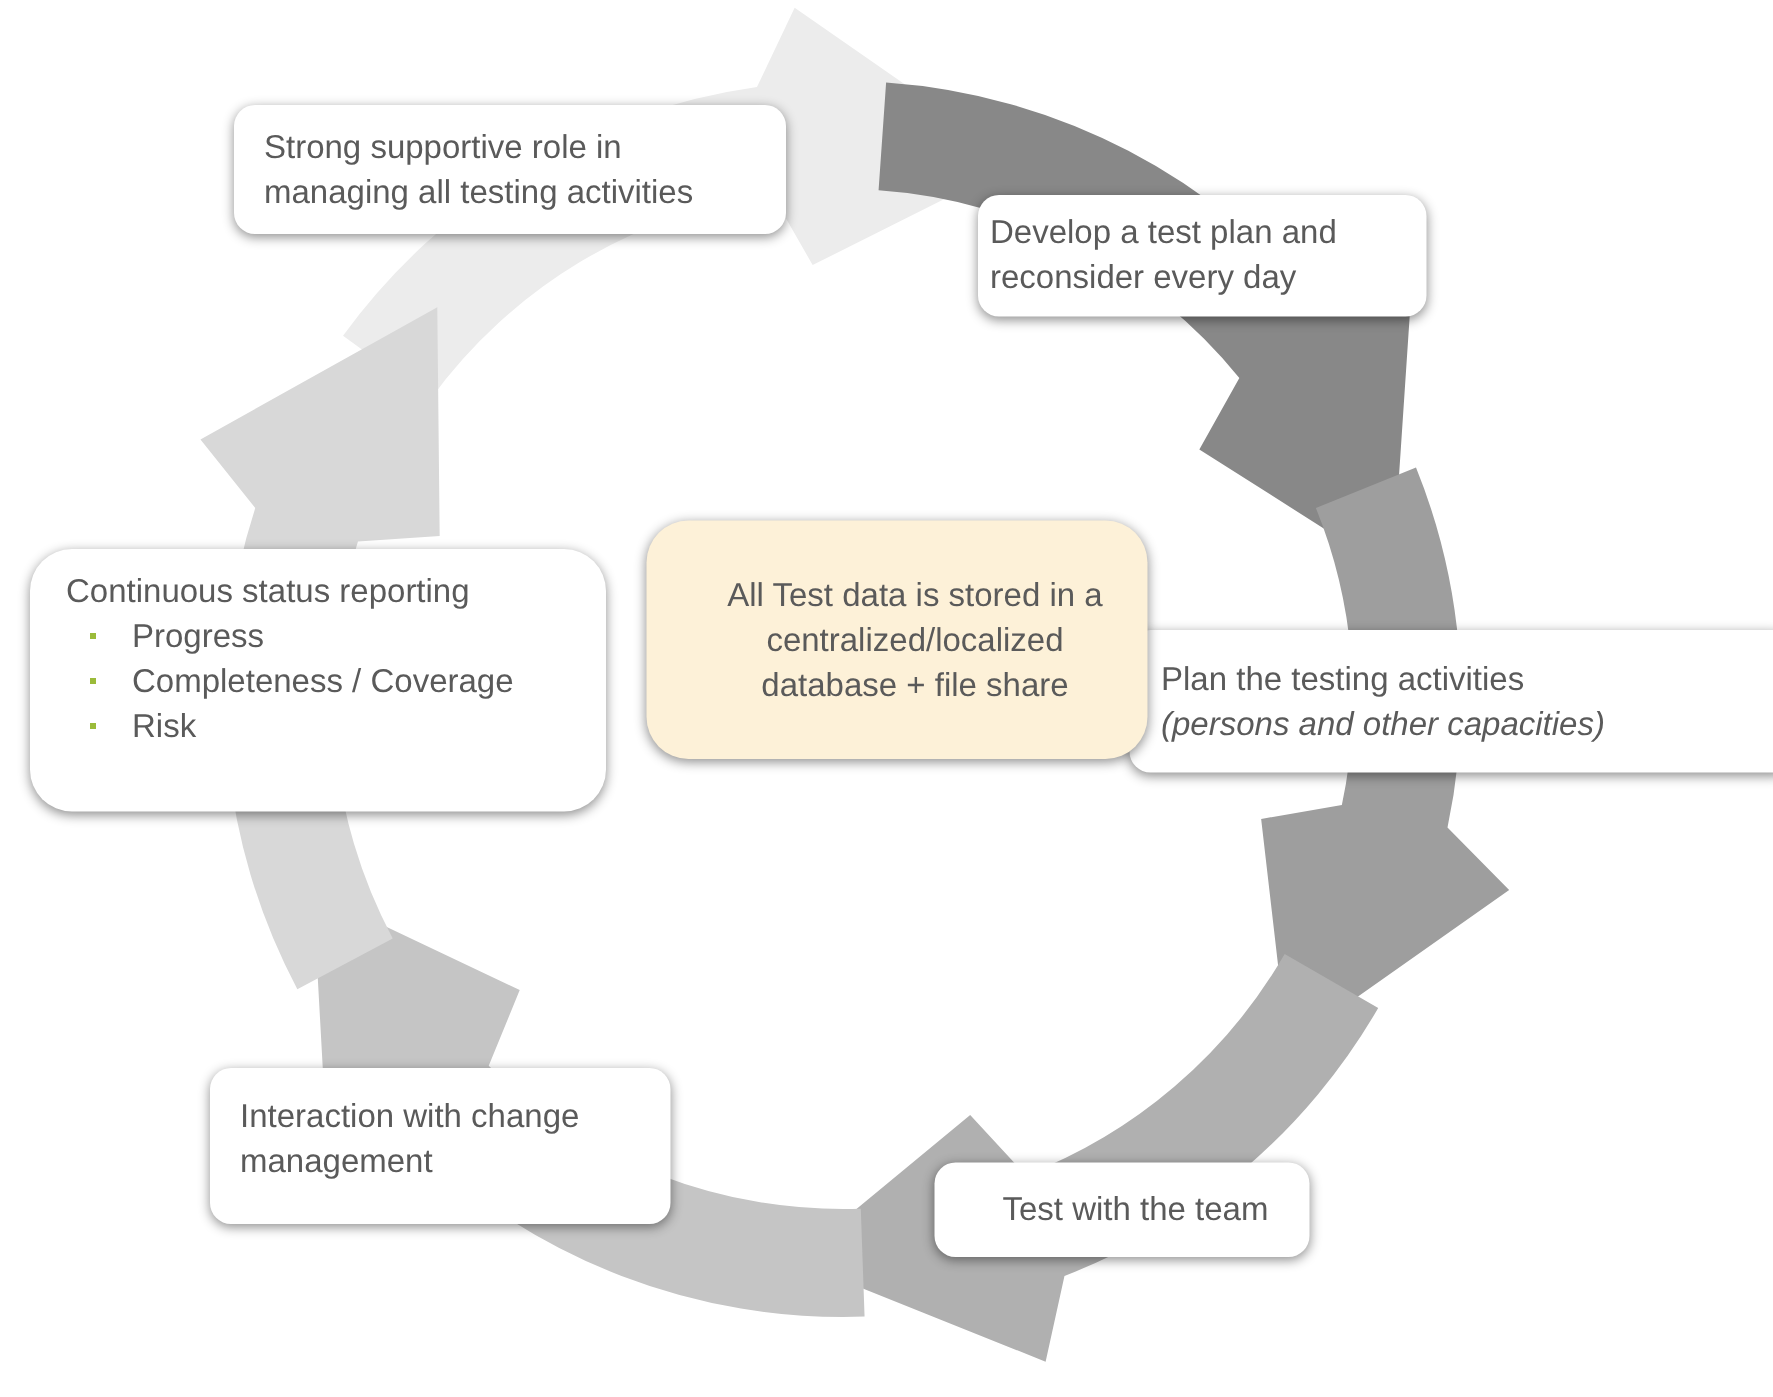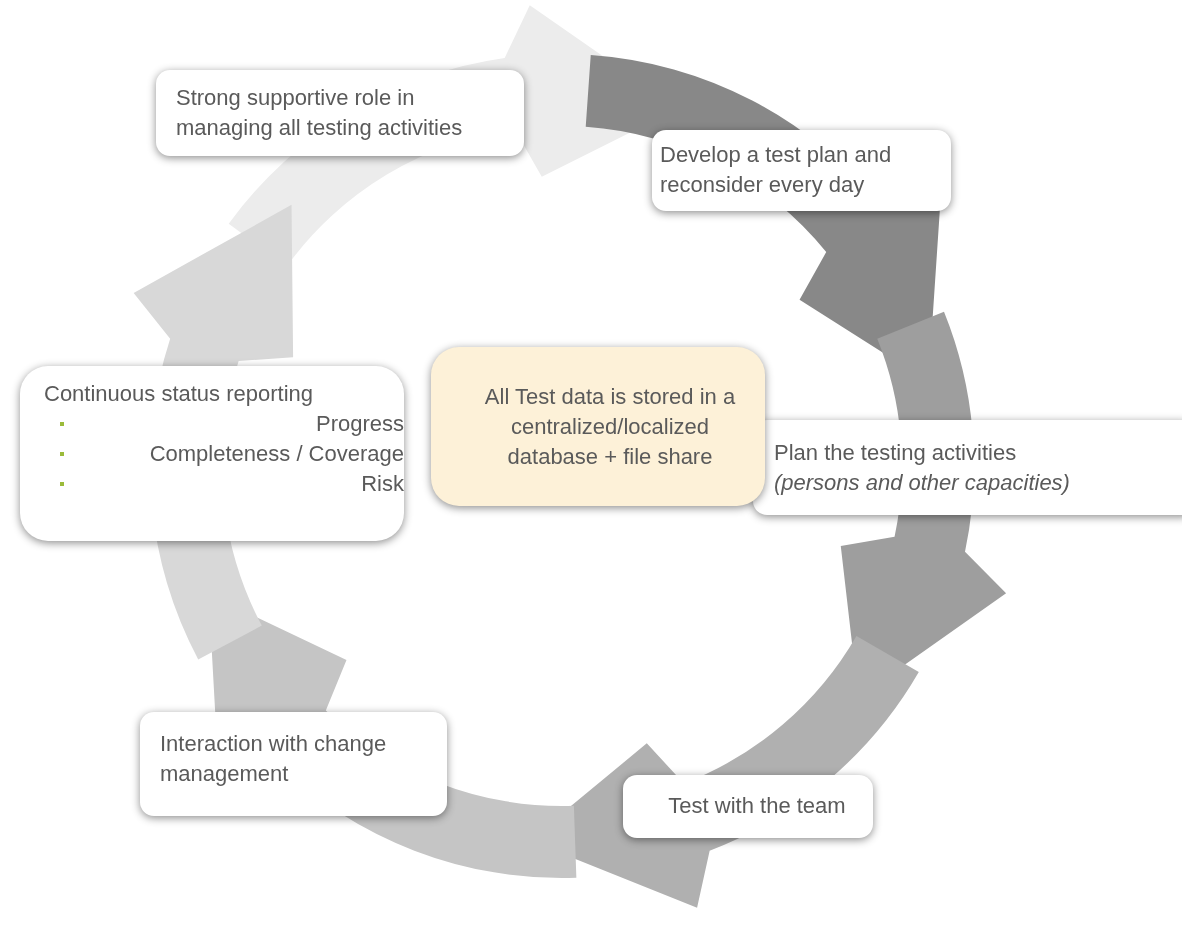--- a/index.html
+++ b/index.html
@@ -12,21 +12,21 @@
   .box .line { display: block; white-space: nowrap; }
   .italic { font-style: italic; }
   #box-top { left: 156px; top: 70px; width: 368px; height: 86px; padding: 13px 0 0 20px; }
   #box-topright { left: 652px; top: 130px; width: 299px; height: 81px; padding: 10px 0 0 8px; }
   #box-right { left: 753px; top: 420px; width: 443px; height: 95px; padding: 18px 0 4px 21px; }
   #box-bottom { left: 623px; top: 775px; width: 250px; height: 63px; padding: 16px 0 0 18px; text-align: center; }
   #box-bottomleft { left: 140px; top: 712px; width: 307px; height: 104px; padding: 17px 0 0 20px; }
   #box-left { left: 20px; top: 339px; width: 384px; height: 175px; padding: 13px 0 0 24px; border-radius: 28px; margin-top: 27px; }
   #box-center { left: 431px; top: 347px; width: 334px; height: 159px; background: #fdf1d8;
                 border-radius: 28px; text-align: center; padding-top: 35px; }
-  .bullets { list-style: none; margin: 0; padding: 0 0 0 16px; text-align: right; }
+  .bullets { list-style: none; margin: 0; padding: 0 0 0 16px; }
   .bullets li { position: relative; padding-left: 28px; line-height: 30px; }
   .bullet-icon { position: absolute; left: 0; top: 13px; width: 4px; height: 4px; background: #9bbb3a; }
 </style>
 </head>
 <body>
 
 <svg id="cycle" width="1182" height="931" viewBox="0 0 1182 931">
     <path d="M228.6849983175216,223.8324760555011 A412,412 0 0 1 504.66068240445327,58.00955567847302 L529.772509130214,5.125408779961219 L678.1903898849802,108.40274987302223 L541.7706226142036,176.706425424651 L514.6811456735779,129.30885662786608 A340,340 0 0 0 286.93422191251784,266.15301422055916 Z" fill="#ececec"></path>
     <path d="M590.7396671825796,55.00361129295243 A412,412 0 0 1 882.184136120272,206.719998887467 L940.4482444615142,201.00768640581674 L928.3631443592485,381.41840356670673 L799.5540928438077,299.66283345819664 L826.2296268953701,252.0310670430553 A340,340 0 0 0 585.7172010730027,126.8282229116598 Z" fill="#888888"></path>
     <path d="M943.9997480815164,311.66208351264424 A412,412 0 0 1 964.996811502328,551.6596166169169 L1006.1029035235033,593.3444583874536 L858.2920433561275,697.4887147224474 L840.7658918221125,545.9348331869297 L894.5701842494939,536.6899748780381 A340,340 0 0 0 877.2425105527077,338.6337582385899 Z" fill="#9e9e9e"></path>

